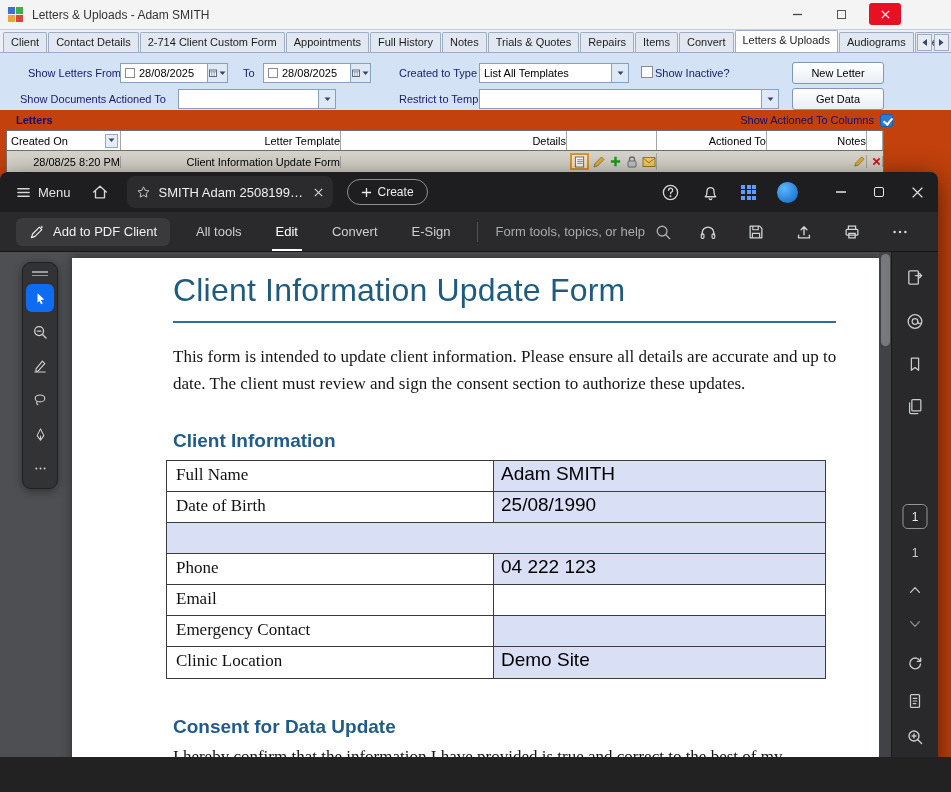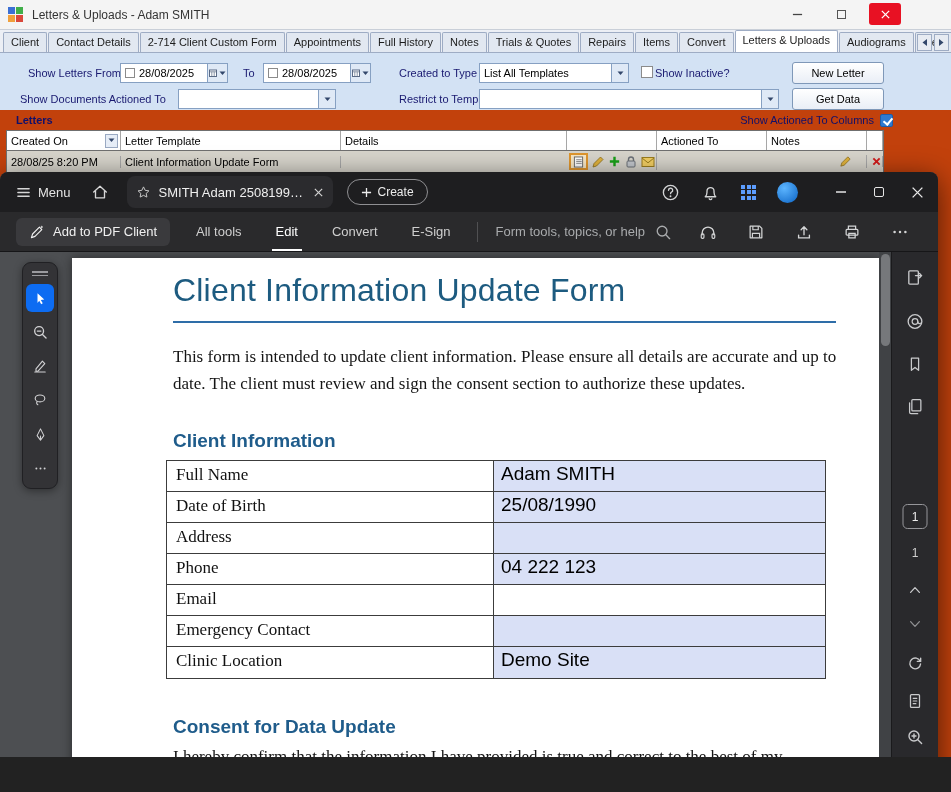--- a/index.html
+++ b/index.html
@@ -38,21 +38,21 @@
          font-size:11px; color:#000; display:flex; align-items:center; justify-content:center; cursor:pointer; }
 
   .lbar { position:absolute; top:110px; left:0; right:0; height:20px; display:flex; align-items:center; }
   .ltitle { margin-left:16px; font-weight:bold; font-size:11px; color:#10106b; }
   .lright { margin-left:auto; margin-right:58px; display:flex; align-items:center; gap:6px; font-size:11px; color:#10106b; }
   .cbx { width:13px; height:13px; background:#2f7ad0; border:1px solid #1f5ca8; border-radius:2px; position:relative; cursor:pointer; }
   .cbx::after { content:""; position:absolute; left:4px; top:1px; width:4px; height:7px; border:solid #fff; border-width:0 2px 2px 0; transform:rotate(40deg); }
 
   .grid { position:absolute; top:130px; left:6px; width:878px; font-size:11px; background:#fff; border:1px solid #6f6f6f; }
   .gh { display:flex; height:20px; background:#fff; border-bottom:1px solid #6f6f6f; }
-  .gh .c, .gr .c { border-right:1px solid #a7a7a7; display:flex; align-items:center; padding-left:4px; overflow:hidden; white-space:nowrap; }
+  .gh .c, .gr .c { border-right:1px solid #a7a7a7; display:flex; align-items:center; padding-left:4px; overflow:hidden; white-space:nowrap;justify-content:flex-end; }
   .c1{width:114px}.c2{width:220px}.c3{width:226px}.c4{width:90px}.c5{width:110px}.c6{width:100px}.c7{flex:1;justify-content:center;padding-left:0}
   .hdrop { margin-left:auto; margin-right:2px; width:13px; height:14px; background:#e6edf7; border:1px solid #9aa9c2;
            display:flex; align-items:center; justify-content:center; cursor:pointer; }
   .gr { display:flex; height:21px; background:#d8d5cc; align-items:center; }
   .gr .c { border-right:1px solid #bebb b2; }
   .gr .c4 { display:flex; gap:3px; padding-left:2px; align-items:center; }
   .selicon { width:19px; height:17px; border:2px solid #e0962e; background:#f9e9c8; display:flex; align-items:center; justify-content:center; }
   .rowic { cursor:pointer; display:flex; align-items:center; }
 
   
@@ -505,21 +505,20 @@
           <div class="ftable">
             <div class="frow">
               <div class="fl">Full Name</div>
               <div class="fv">Adam SMITH</div>
             </div>
             <div class="frow">
               <div class="fl">Date of Birth</div>
               <div class="fv">25/08/1990</div>
             </div>
             <div class="frow">
-              <div class="fl">Address</div>
               <div class="fv"></div>
             </div>
             <div class="frow">
               <div class="fl">Phone</div>
               <div class="fv">04 222 123</div>
             </div>
             <div class="frow">
               <div class="fl">Email</div>
             </div>
             <div class="frow">

